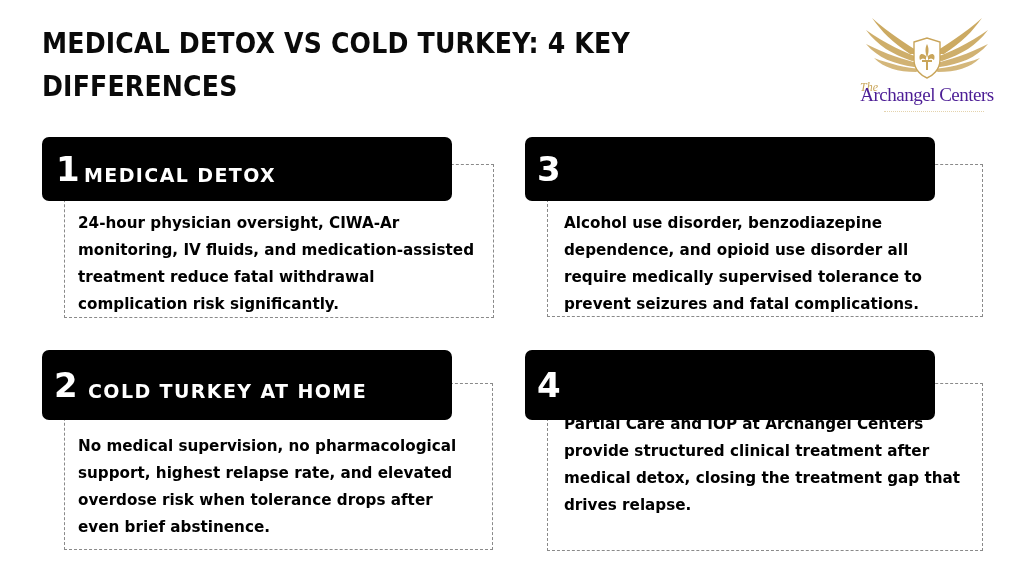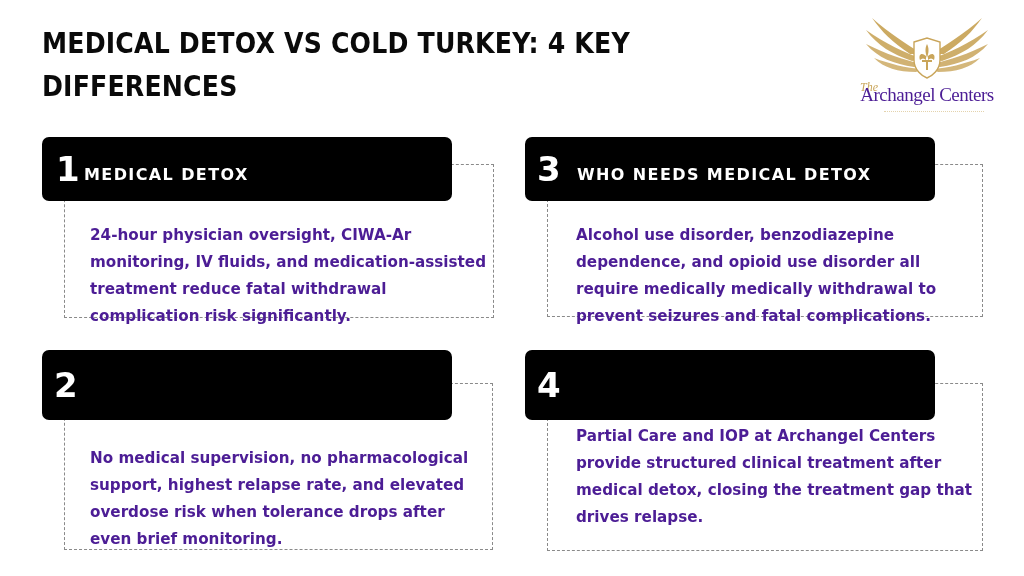--- a/index.html
+++ b/index.html
@@ -83,34 +83,34 @@
     font-family: "DejaVu Sans", "Liberation Sans", sans-serif;
     font-weight: bold;
     font-size: 34px;
     line-height: 1;
     color: #ffffff;
     flex: 0 0 auto;
   }
   .card-title {
     font-family: "DejaVu Sans", "Liberation Sans", sans-serif;
     font-weight: bold;
-    font-size: 16px;
+    font-size: 19px;
     letter-spacing: 1.4px;
     line-height: 22px;
     color: #ffffff;
     margin-top: 12px;
   }
   .card-body {
     position: absolute;
     font-family: "DejaVu Sans", "Liberation Sans", sans-serif;
     font-weight: 600;
     font-size: 15.2px;
     line-height: 27px;
-    color: #4c1d95;
-    margin: 12px;
+    color: #000000;
+    margin: 0;
   }
 </style>
 </head>
 <body>
 
 <h1 class="title">
   <span>MEDICAL DETOX VS COLD TURKEY: 4 KEY</span><br>
   <span>DIFFERENCES</span>
 </h1>
 
@@ -147,27 +147,27 @@
 <div class="card-dashed" style="left:64px; top:164px; width:430px; height:154px;"></div>
 <div class="card-header" style="left:42px; top:137px; width:410px; height:64px; padding-left:14px;">
   <span class="card-num" style="width:28px;">1</span>
   <span class="card-title">MEDICAL DETOX</span>
 </div>
 <p class="card-body" style="left:78px; top:210px; width:405px;">24-hour physician oversight, CIWA-Ar monitoring, IV fluids, and medication-assisted treatment reduce fatal withdrawal complication risk significantly.</p>
 
 <div class="card-dashed" style="left:64px; top:383px; width:429px; height:167px;"></div>
 <div class="card-header" style="left:42px; top:350px; width:410px; height:70px; padding-left:12px;">
   <span class="card-num" style="width:34px;">2</span>
+  <span class="card-title">COLD TURKEY AT HOME</span>
 </div>
-<p class="card-body" style="left:78px; top:433px; width:400px;">No medical supervision, no pharmacological support, highest relapse rate, and elevated overdose risk when tolerance drops after even brief monitoring.</p>
+<p class="card-body" style="left:78px; top:433px; width:400px;">No medical supervision, no pharmacological support, highest relapse rate, and elevated overdose risk when tolerance drops after even brief abstinence.</p>
 
 <div class="card-dashed" style="left:547px; top:164px; width:436px; height:153px;"></div>
 <div class="card-header" style="left:525px; top:137px; width:410px; height:64px; padding-left:12px;">
   <span class="card-num" style="width:40px;">3</span>
-  <span class="card-title">WHO NEEDS MEDICAL DETOX</span>
 </div>
-<p class="card-body" style="left:564px; top:210px; width:405px;">Alcohol use disorder, benzodiazepine dependence, and opioid use disorder all require medically medically withdrawal to prevent seizures and fatal complications.</p>
+<p class="card-body" style="left:564px; top:210px; width:405px;">Alcohol use disorder, benzodiazepine dependence, and opioid use disorder all require medically supervised tolerance to prevent seizures and fatal complications.</p>
 
 <div class="card-dashed" style="left:547px; top:383px; width:436px; height:168px;"></div>
 <div class="card-header" style="left:525px; top:350px; width:410px; height:70px; padding-left:12px;">
   <span class="card-num" style="width:40px;">4</span>
 </div>
 <p class="card-body" style="left:564px; top:411px; width:405px;">Partial Care and IOP at Archangel Centers provide structured clinical treatment after medical detox, closing the treatment gap that drives relapse.</p>
 
 </body></html>

